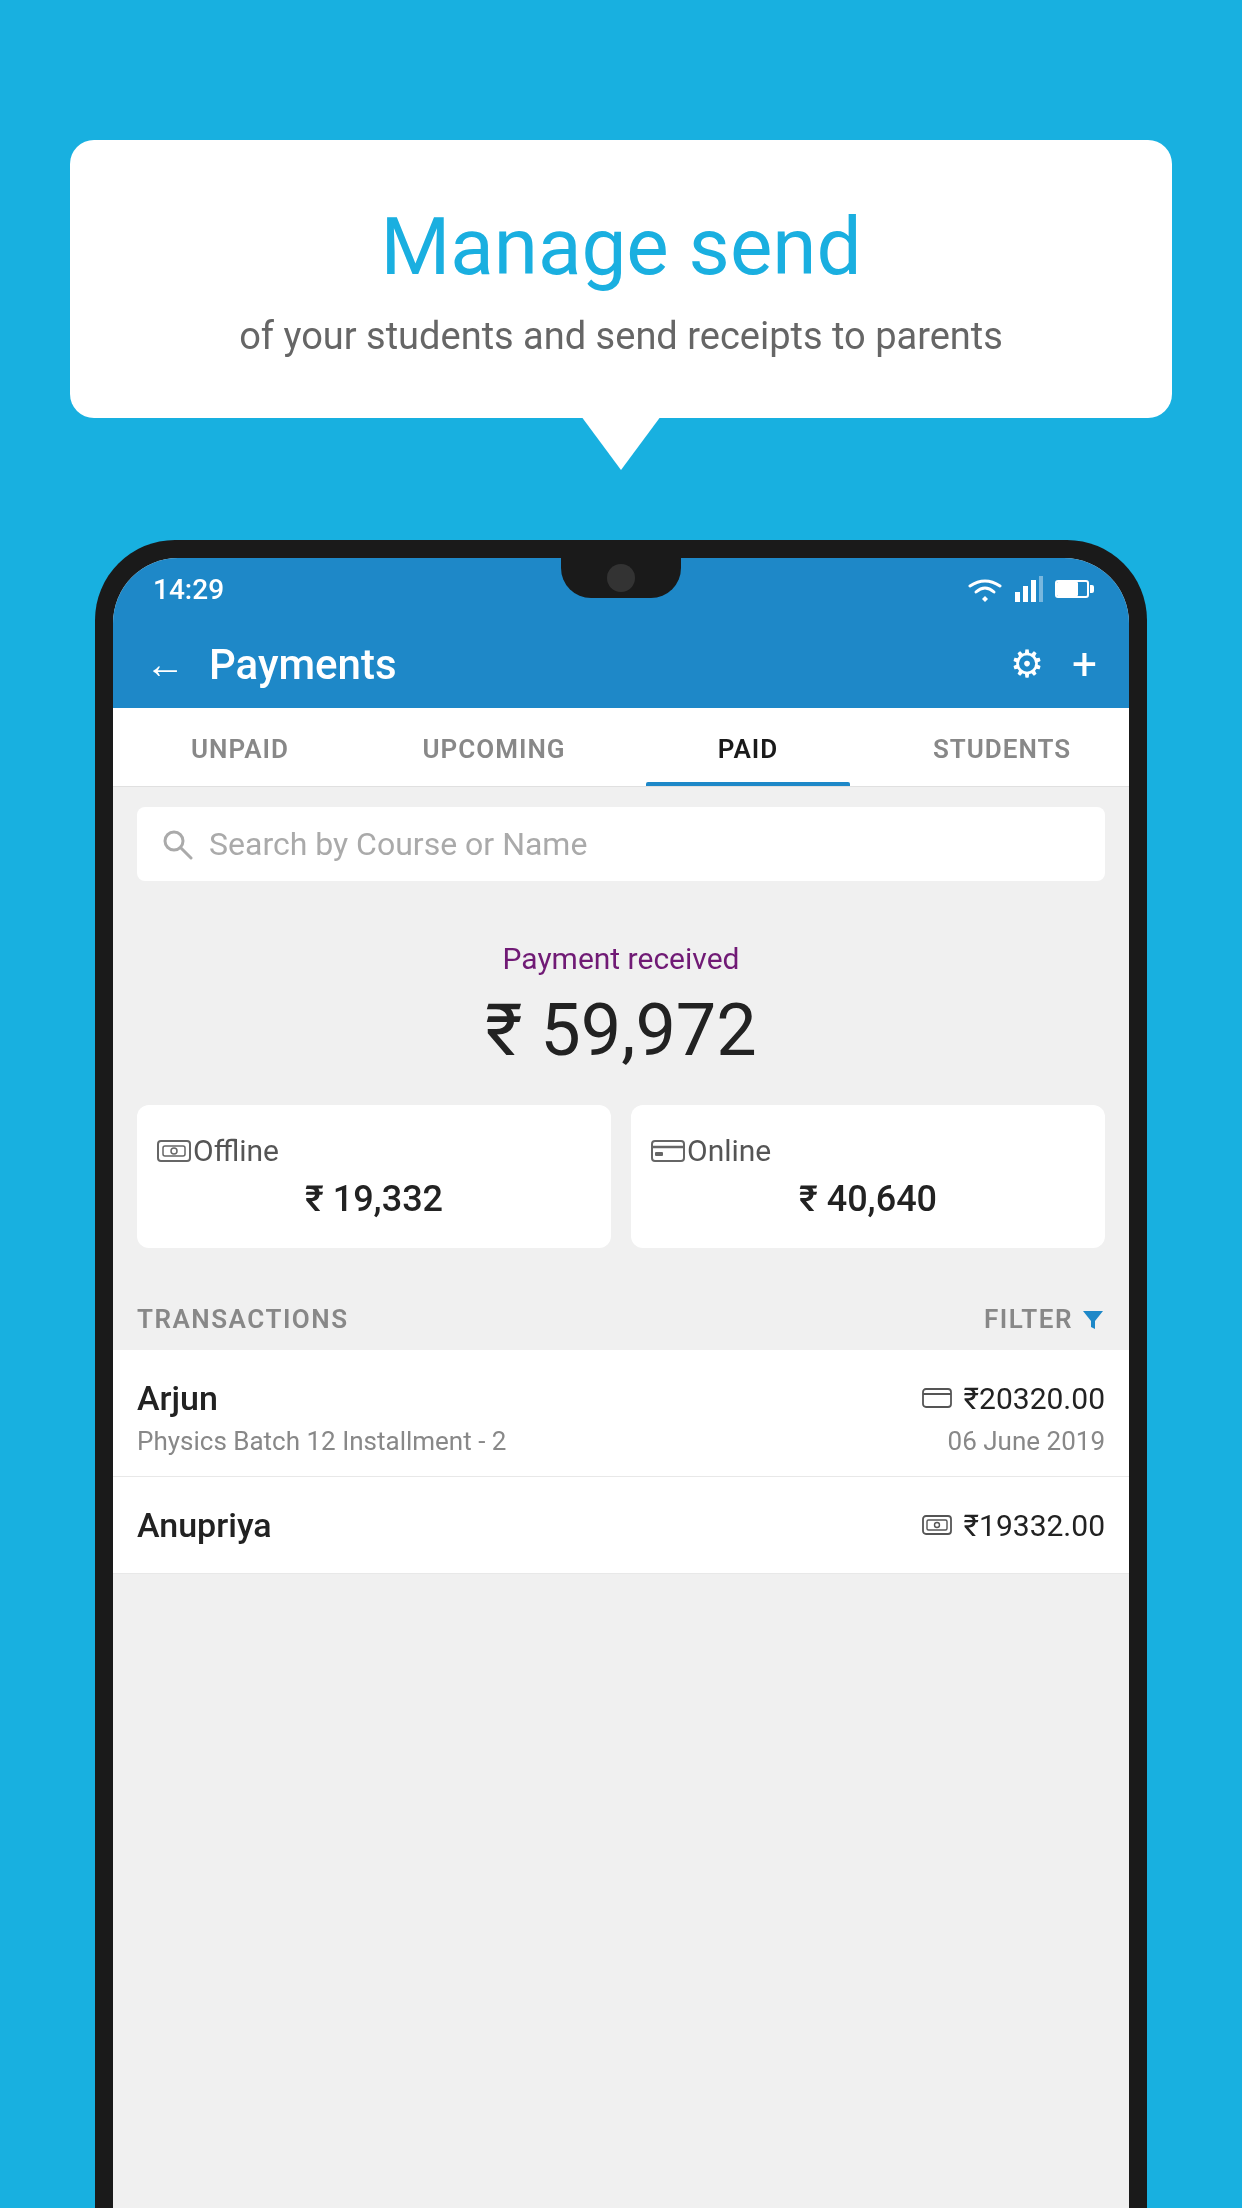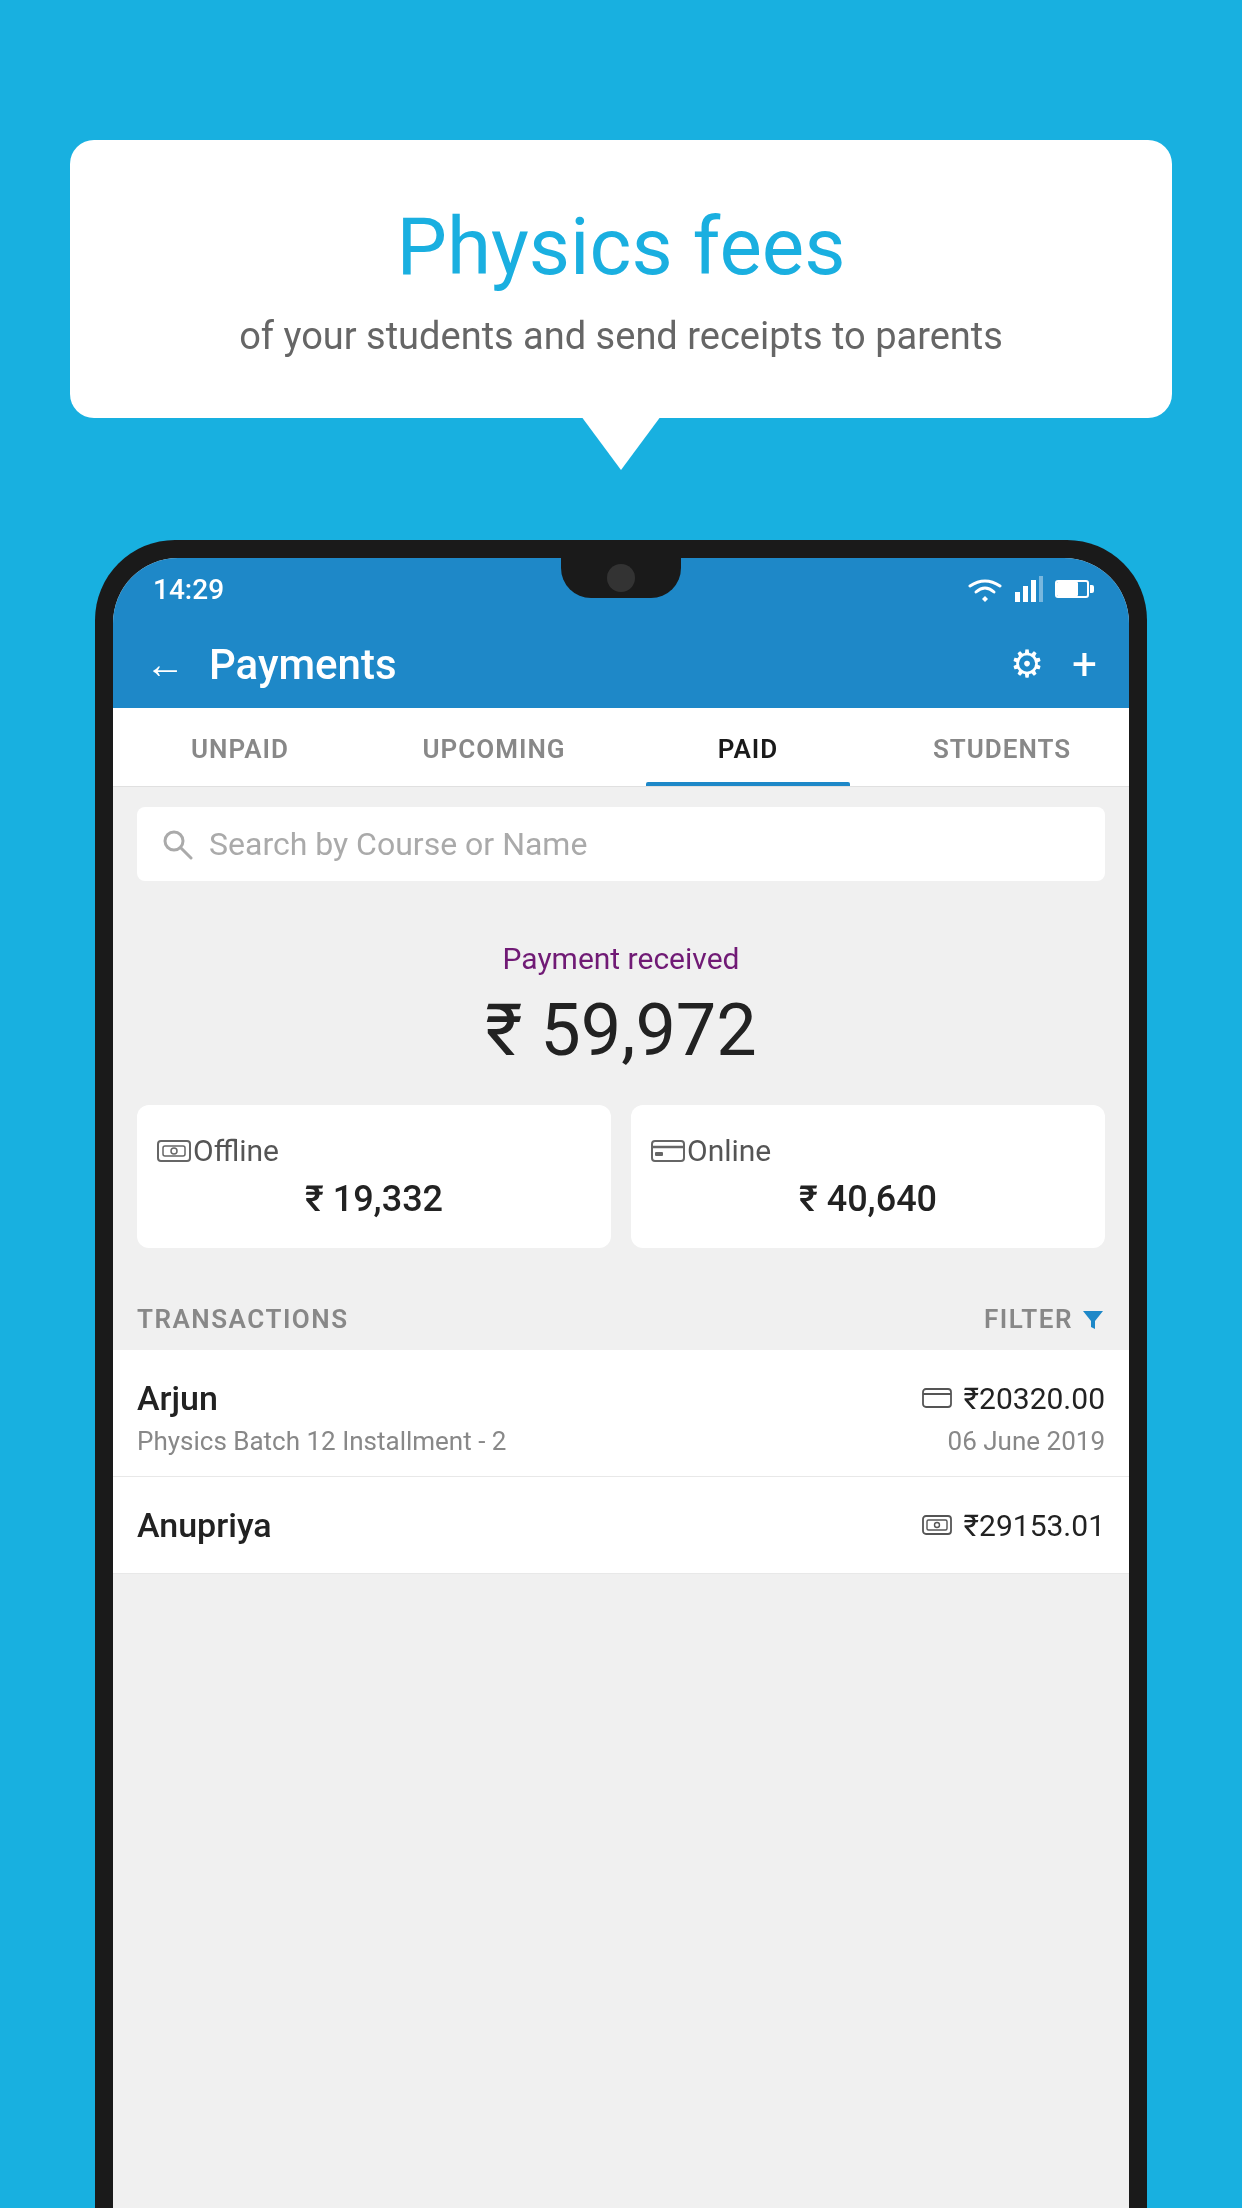--- a/index.html
+++ b/index.html
@@ -374,21 +374,21 @@
       color: #888;
     }
   </style>
 </head>
 <body>
 
 <div style="width:100%;height:100%;background:#18b0e0;position:absolute;top:0;left:0;"></div>
 
 <div class="speech-bubble-container">
   <div class="speech-bubble">
-    <div class="bubble-title">Physics fees</div>
+    <div class="bubble-title">Manage send</div>
     <div class="bubble-subtitle">of your students and send receipts to parents</div>
   </div>
 </div>
 
 <div class="phone-wrapper">
   <div class="phone-outer">
 
     <div class="phone-notch">
       <div class="phone-camera"></div>
     </div>
@@ -506,21 +506,21 @@
 
         <div class="transaction-row">
           <div class="transaction-top">
             <span class="transaction-name">Anupriya</span>
             <div class="transaction-amount-wrap">
               <svg width="30" height="22" viewBox="0 0 30 22" fill="none">
                 <rect x="1" y="2" width="28" height="18" rx="3" stroke="#555" stroke-width="1.8"></rect>
                 <rect x="5" y="6" width="20" height="10" rx="1.5" stroke="#555" stroke-width="1.4"></rect>
                 <circle cx="15" cy="11" r="2.5" stroke="#555" stroke-width="1.4"></circle>
               </svg>
-              <span class="transaction-amount">₹29153.01</span>
+              <span class="transaction-amount">₹19332.00</span>
             </div>
           </div>
           <div class="transaction-bottom">
             <span class="transaction-course"></span>
             <span class="transaction-date"></span>
           </div>
         </div>
       </div>
 
     </div>

